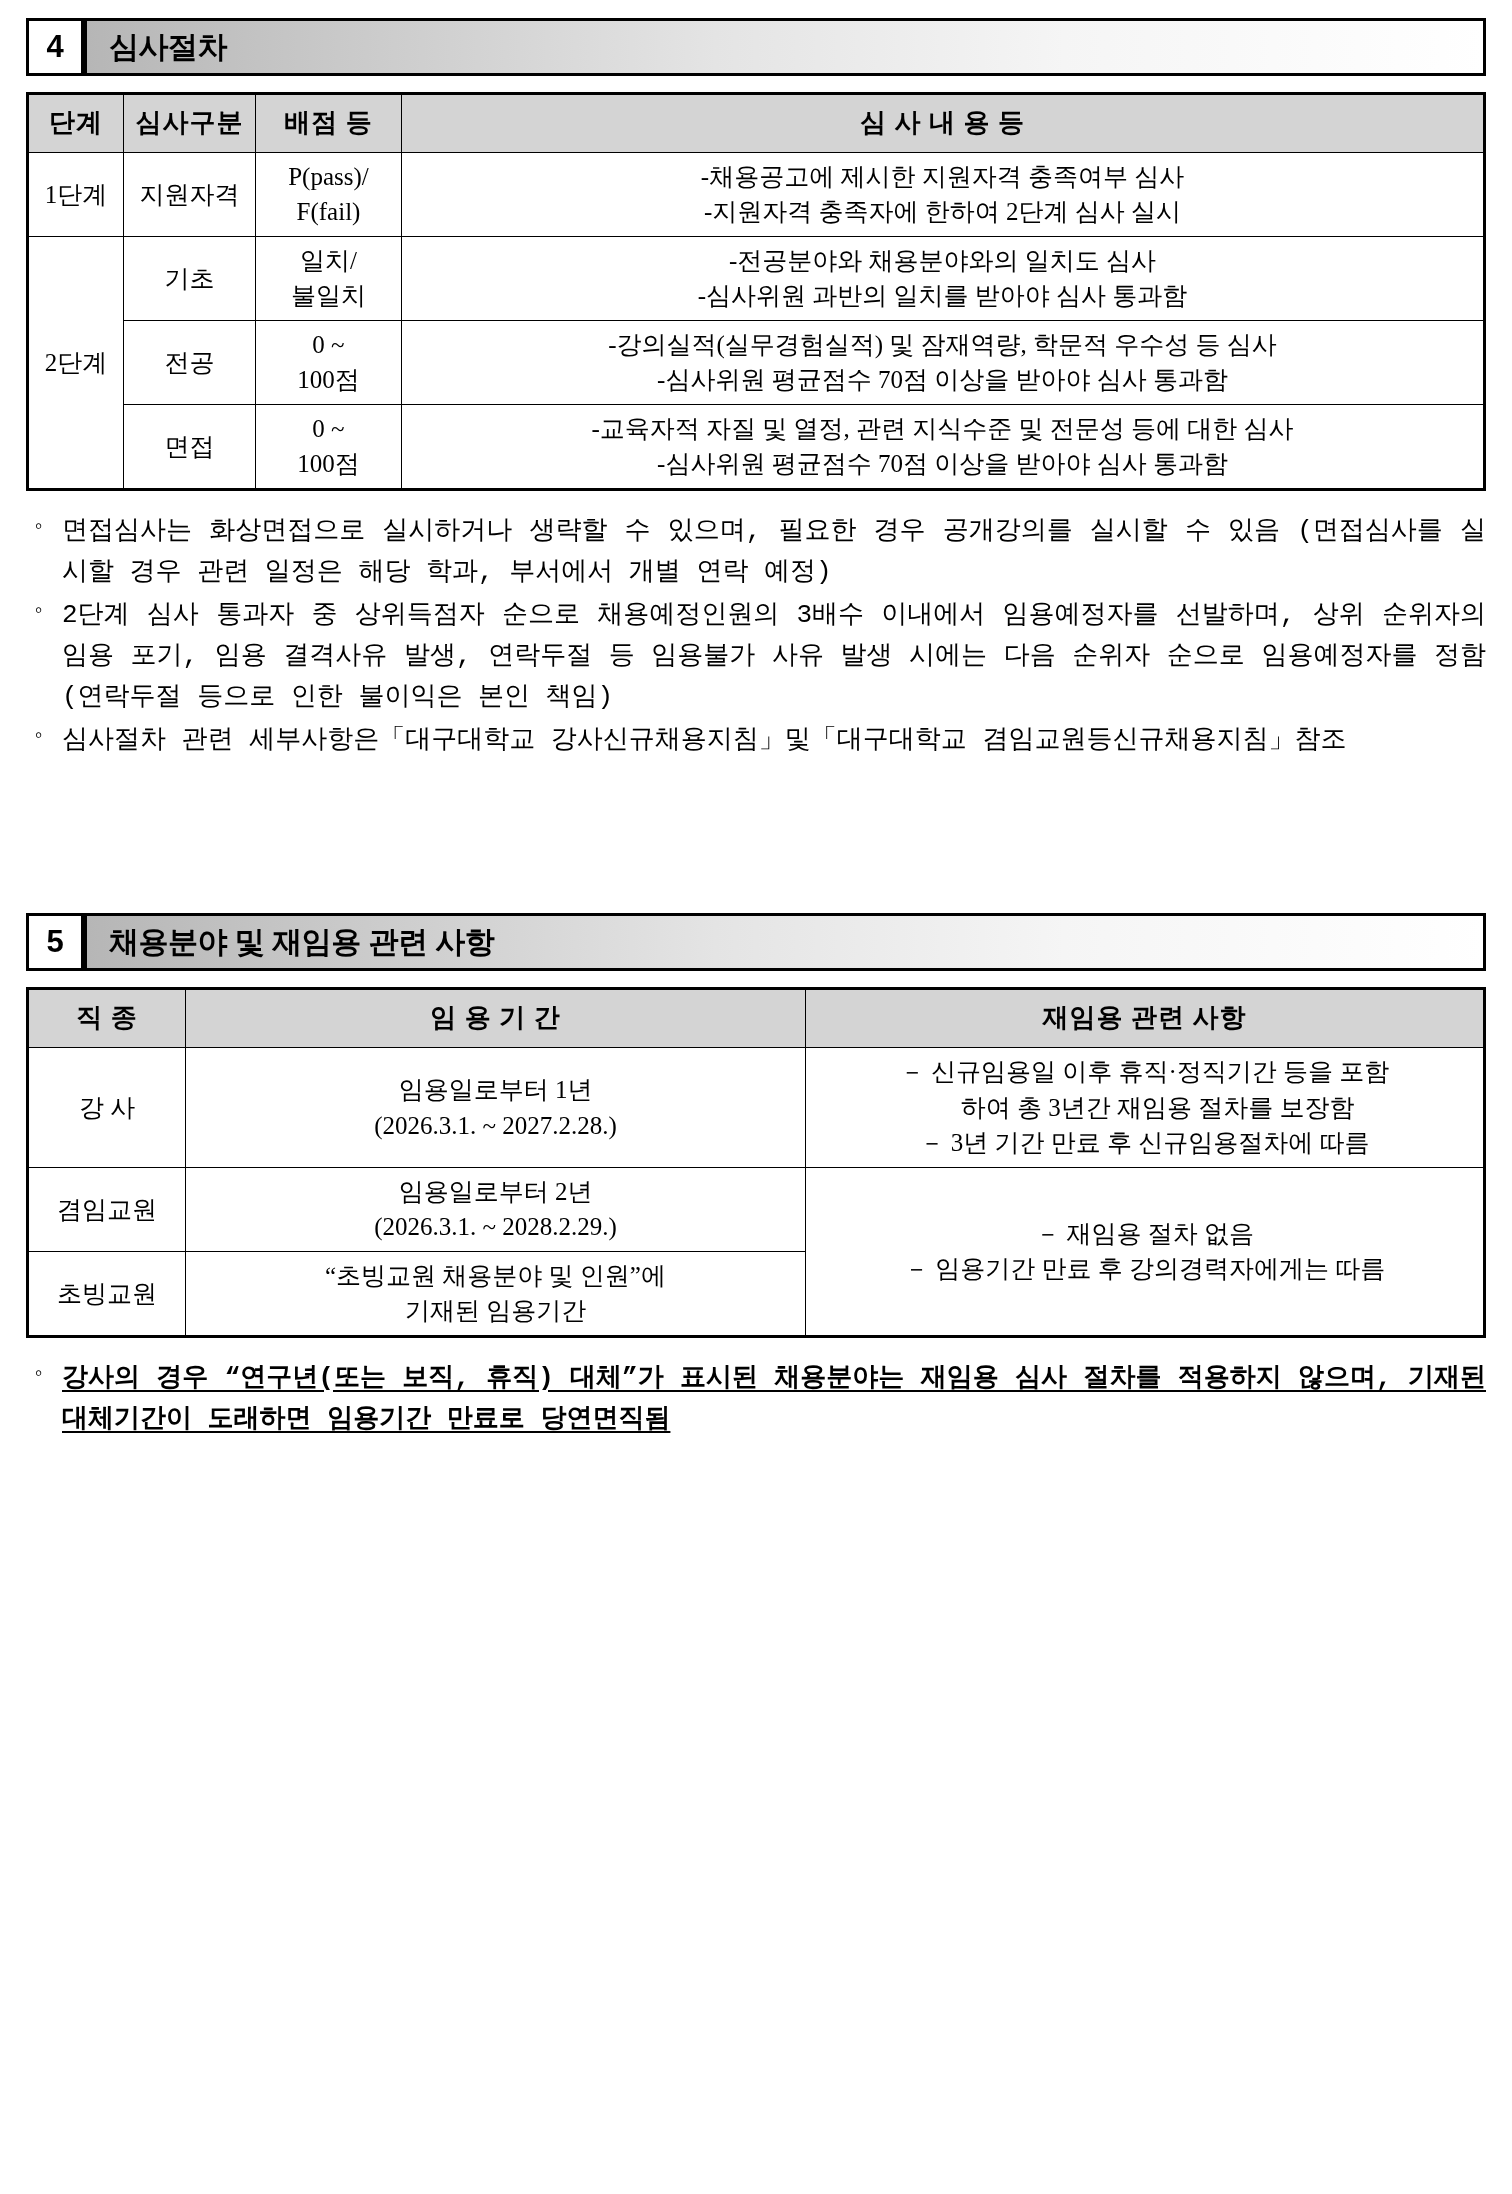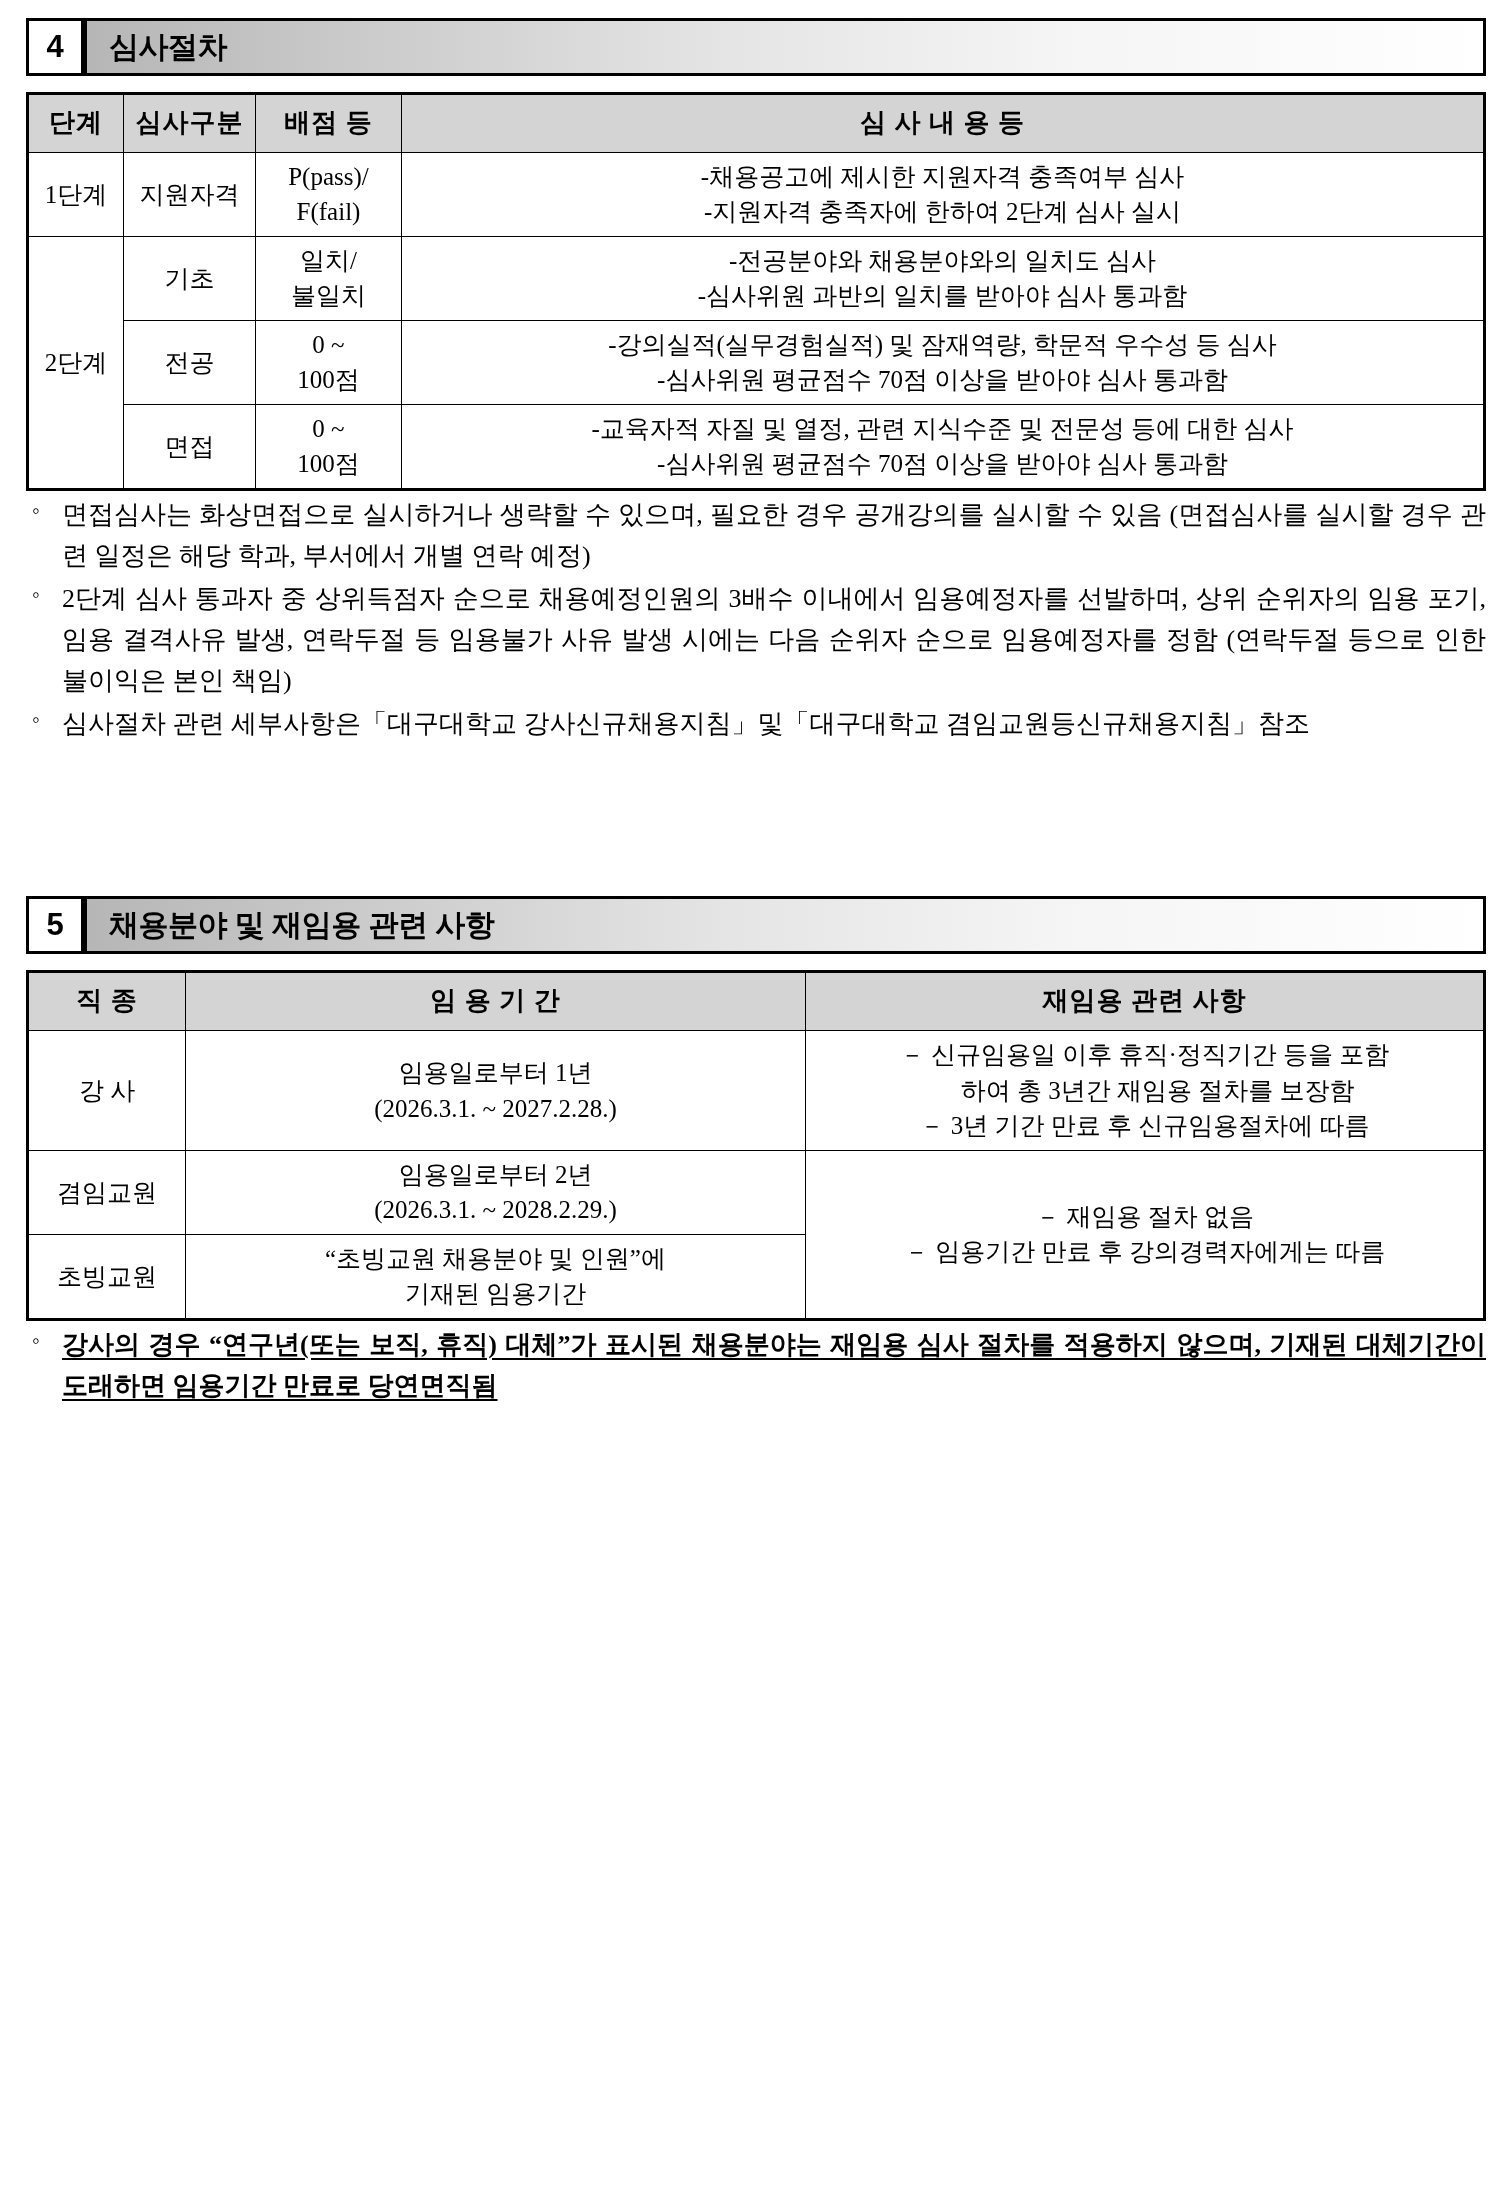--- a/index.html
+++ b/index.html
@@ -77,22 +77,23 @@
     letter-spacing: 1px;
     padding: 10px 6px;
   }
   .c { text-align: center; }
   .l { text-align: center; }
   td.cell-lines div { white-space: nowrap; }
 
   
   ul.bullets {
     list-style: none;
-    margin: 3px 0 0 0;
+    margin: 20px 0 0 0;
     padding: 0;
+    font-family: Liberation Mono, monospace;
   }
   ul.bullets > li {
     position: relative;
     padding-left: 36px;
     font-size: 26px;
     line-height: 1.58;
     margin-bottom: 2px;
     text-align: justify;
   }
   ul.bullets > li::before {

